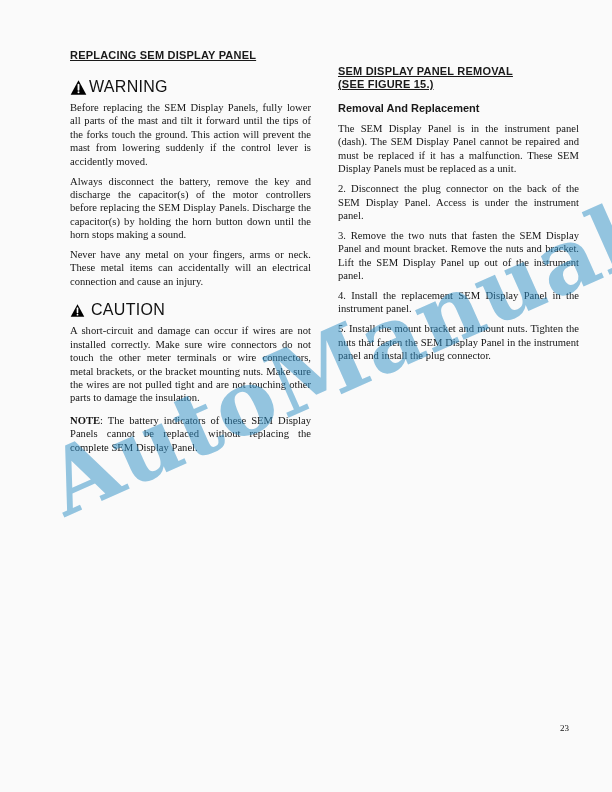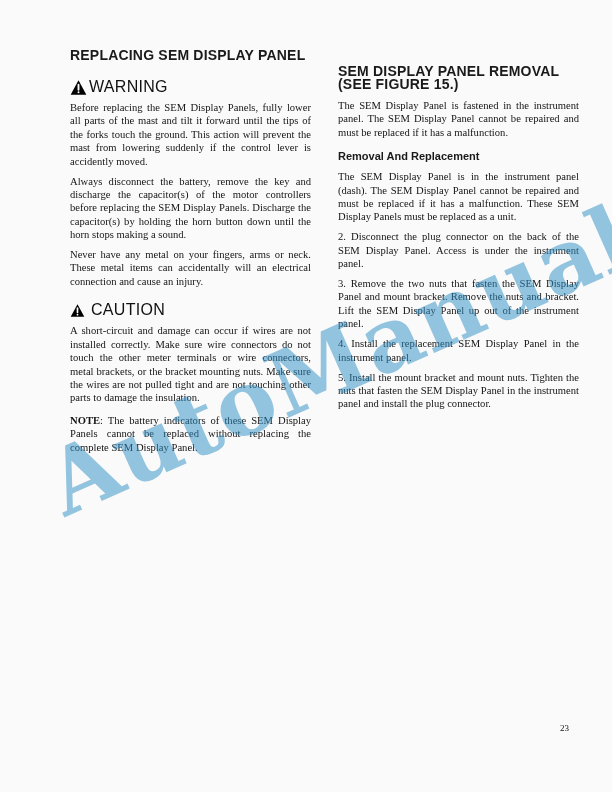--- a/index.html
+++ b/index.html
@@ -15,24 +15,25 @@
     font-family:"Liberation Serif","DejaVu Serif",serif;
   }
 
   .col { position:absolute; top:49px; width:241px; }
   .col-left  { left:70px; }
   .col-right { left:338px;margin-top:16px; }
 
   .heading {
     font-family:"Liberation Sans","DejaVu Sans",sans-serif;
     font-weight:700;
-    font-size:14px;
+    font-size:11px;
     line-height:13px;
     letter-spacing:0.2px;
     color:#1a1a1a;
+    text-decoration:underline;
   }
   .col-left .heading { margin-bottom:16px; }
   .col-right .heading { margin-bottom:8px; }
 
   .subheading {
     font-family:Liberation Sans, sans-serif;
     font-weight:700;
     font-size:11px;
     line-height:13px;
     margin:11px 0 7px;
@@ -126,21 +127,20 @@
 
     <p class="body note"><b>NOTE</b><span>: The battery indicators of these SEM Display Panels cannot be replaced without replacing the complete SEM Display Panel.</span></p>
   </div>
 
   <div class="col col-right">
     <div class="heading">
       <div>SEM DISPLAY PANEL REMOVAL</div>
       <div>(SEE FIGURE 15.)</div>
     </div>
 
-    <p class="body">The SEM Display Panel is fastened in the instrument panel. The SEM Display Panel cannot be repaired and must be replaced if it has a malfunction.</p>
 
     <div class="subheading">Removal And Replacement</div>
 
     <p class="body">The SEM Display Panel is in the instrument panel (dash). The SEM Display Panel cannot be repaired and must be replaced if it has a malfunction. These SEM Display Panels must be replaced as a unit.</p>
 
     <p class="body">2. Disconnect the plug connector on the back of the SEM Display Panel. Access is under the instrument panel.</p>
     <p class="body">3. Remove the two nuts that fasten the SEM Display Panel and mount bracket. Remove the nuts and bracket. Lift the SEM Display Panel up out of the instrument panel.</p>
     <p class="body">4. Install the replacement SEM Display Panel in the instrument panel.</p>
     <p class="body">5. Install the mount bracket and mount nuts. Tighten the nuts that fasten the SEM Display Panel in the instrument panel and install the plug connector.</p>
   </div>

